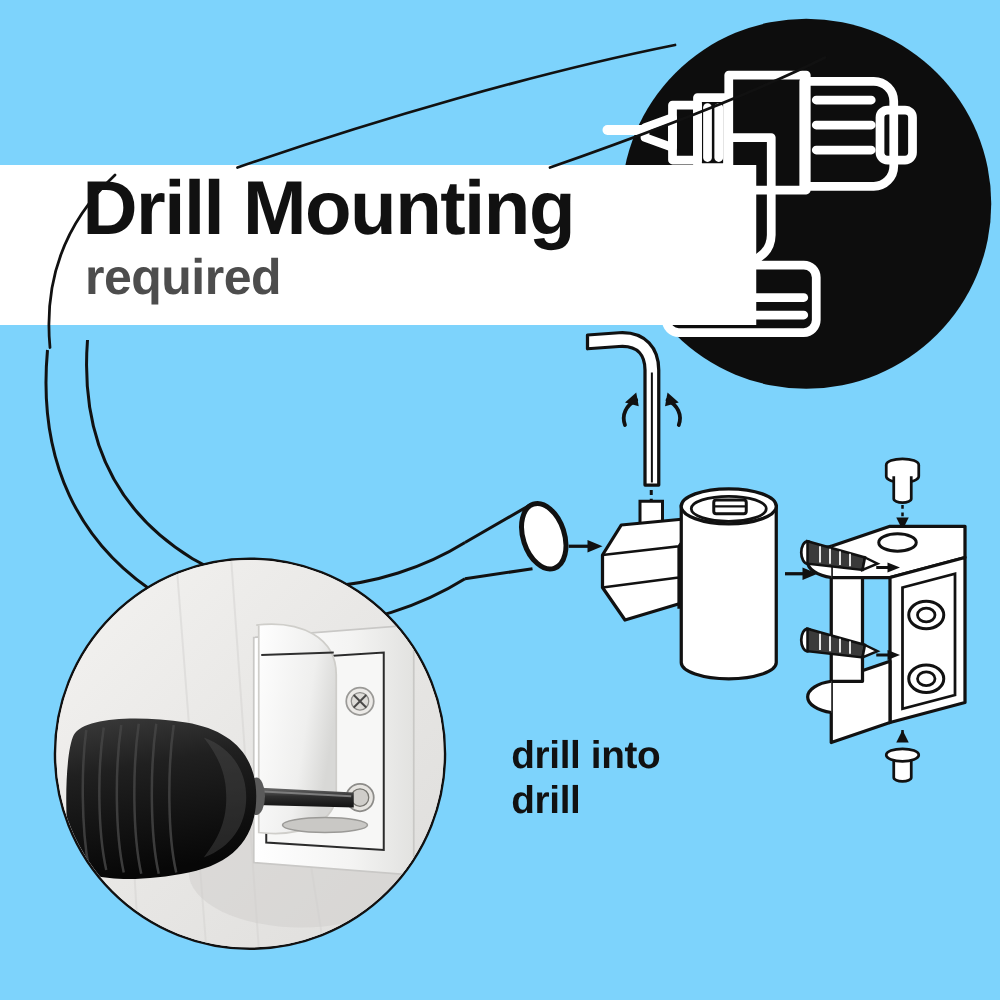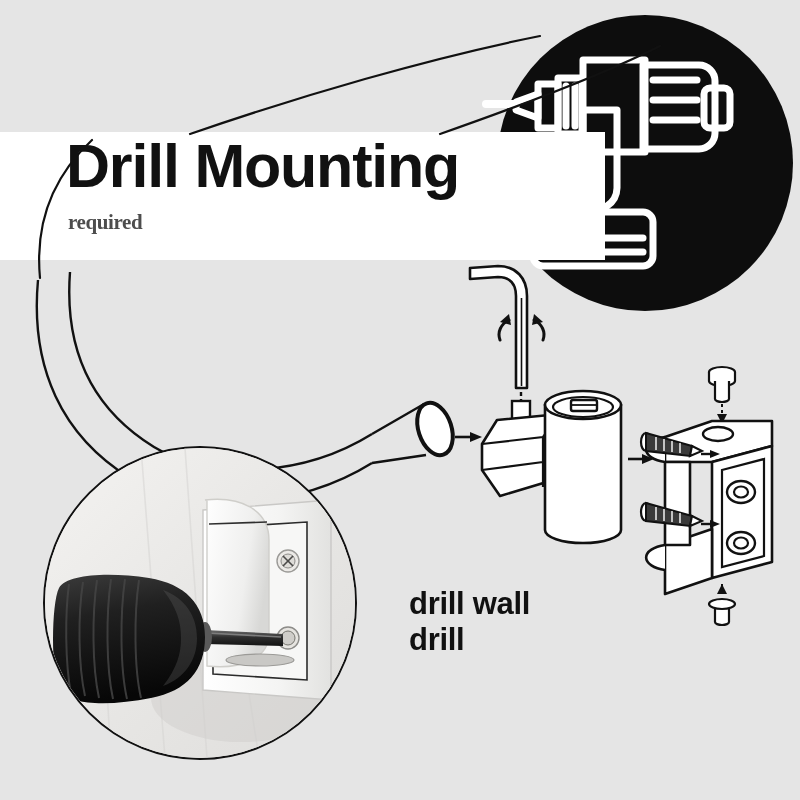--- a/index.html
+++ b/index.html
@@ -4,21 +4,21 @@
 <style>
   html, body {
     margin: 0;
     padding: 0;
     background: #ffffff;
   }
   #canvas {
     position: relative;
     width: 800px;
     height: 800px;
-    background: #e5e5e5;
+    background: #7dd3fc;
     overflow: hidden;
     font-family: "Liberation Sans", sans-serif;
   }
   .layer {
     position: absolute;
     left: 0;
     top: 0;
     width: 800px;
     height: 800px;
   }
@@ -34,23 +34,23 @@
     font-family: "Liberation Sans", sans-serif;
     font-weight: bold;
     font-size: 61px;
     line-height: 60px;
     letter-spacing: -1.2px;
     color: #111111;
     white-space: nowrap;
     display: block;
   }
   #subtitle-text {
-    font-family: Liberation Serif, serif;
+    font-family: Liberation Sans, sans-serif;
     font-weight: bold;
-    font-size: 21px;
+    font-size: 40px;
     line-height: 38px;
     letter-spacing: -0.4px;
     color: #4d4d4d;
     display: block;
     margin-top: 7px;
     margin-left: 2px;
   }
   
   #title-mask {
     position: absolute;
@@ -360,17 +360,17 @@
                C 132 220, 136 206, 136 190 C 136 174, 132 160, 118 142 Z" fill="#5c5c5c" opacity="0.35"></path>
     </svg>
   </div>
 
   <div id="headline-block">
     <span id="title-text">Drill Mounting</span>
     <span id="subtitle-text">required</span>
   </div>
 
   <div id="caption-block">
-    <span class="caption-line">drill wall</span>
+    <span class="caption-line">drill into</span>
     <span class="caption-line">drill</span>
   </div>
 
 </div>
 
 </body></html>

